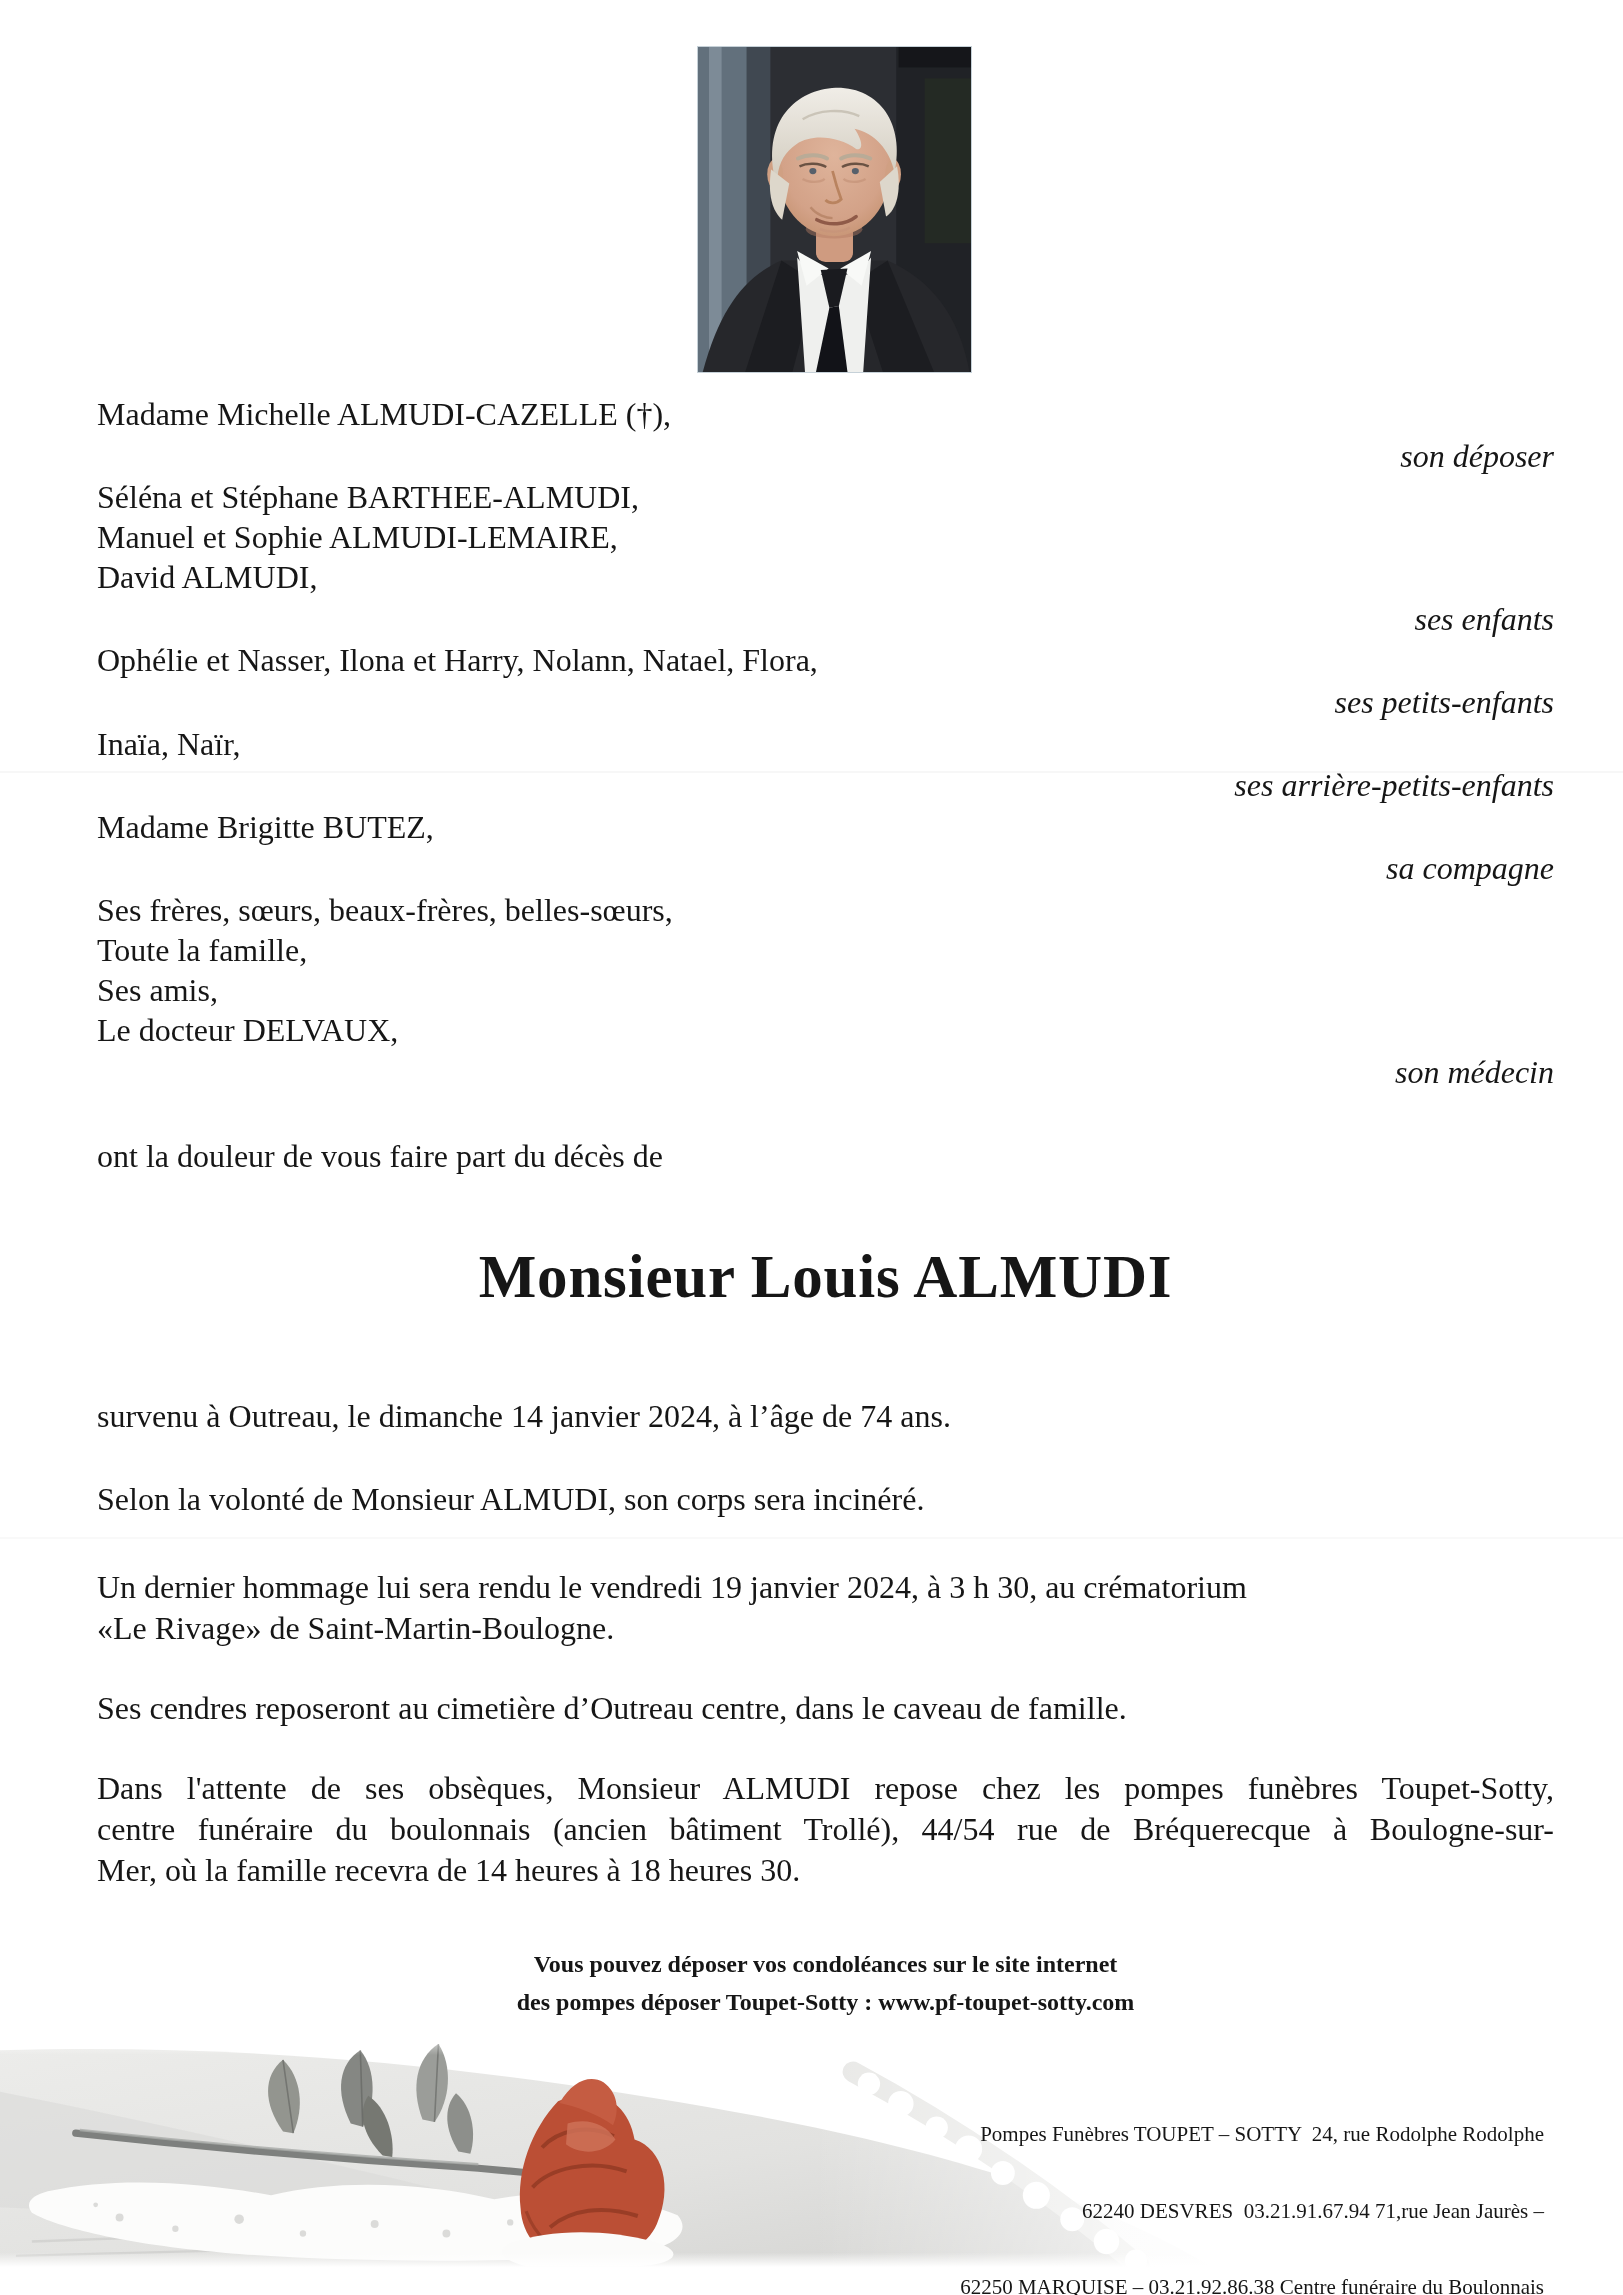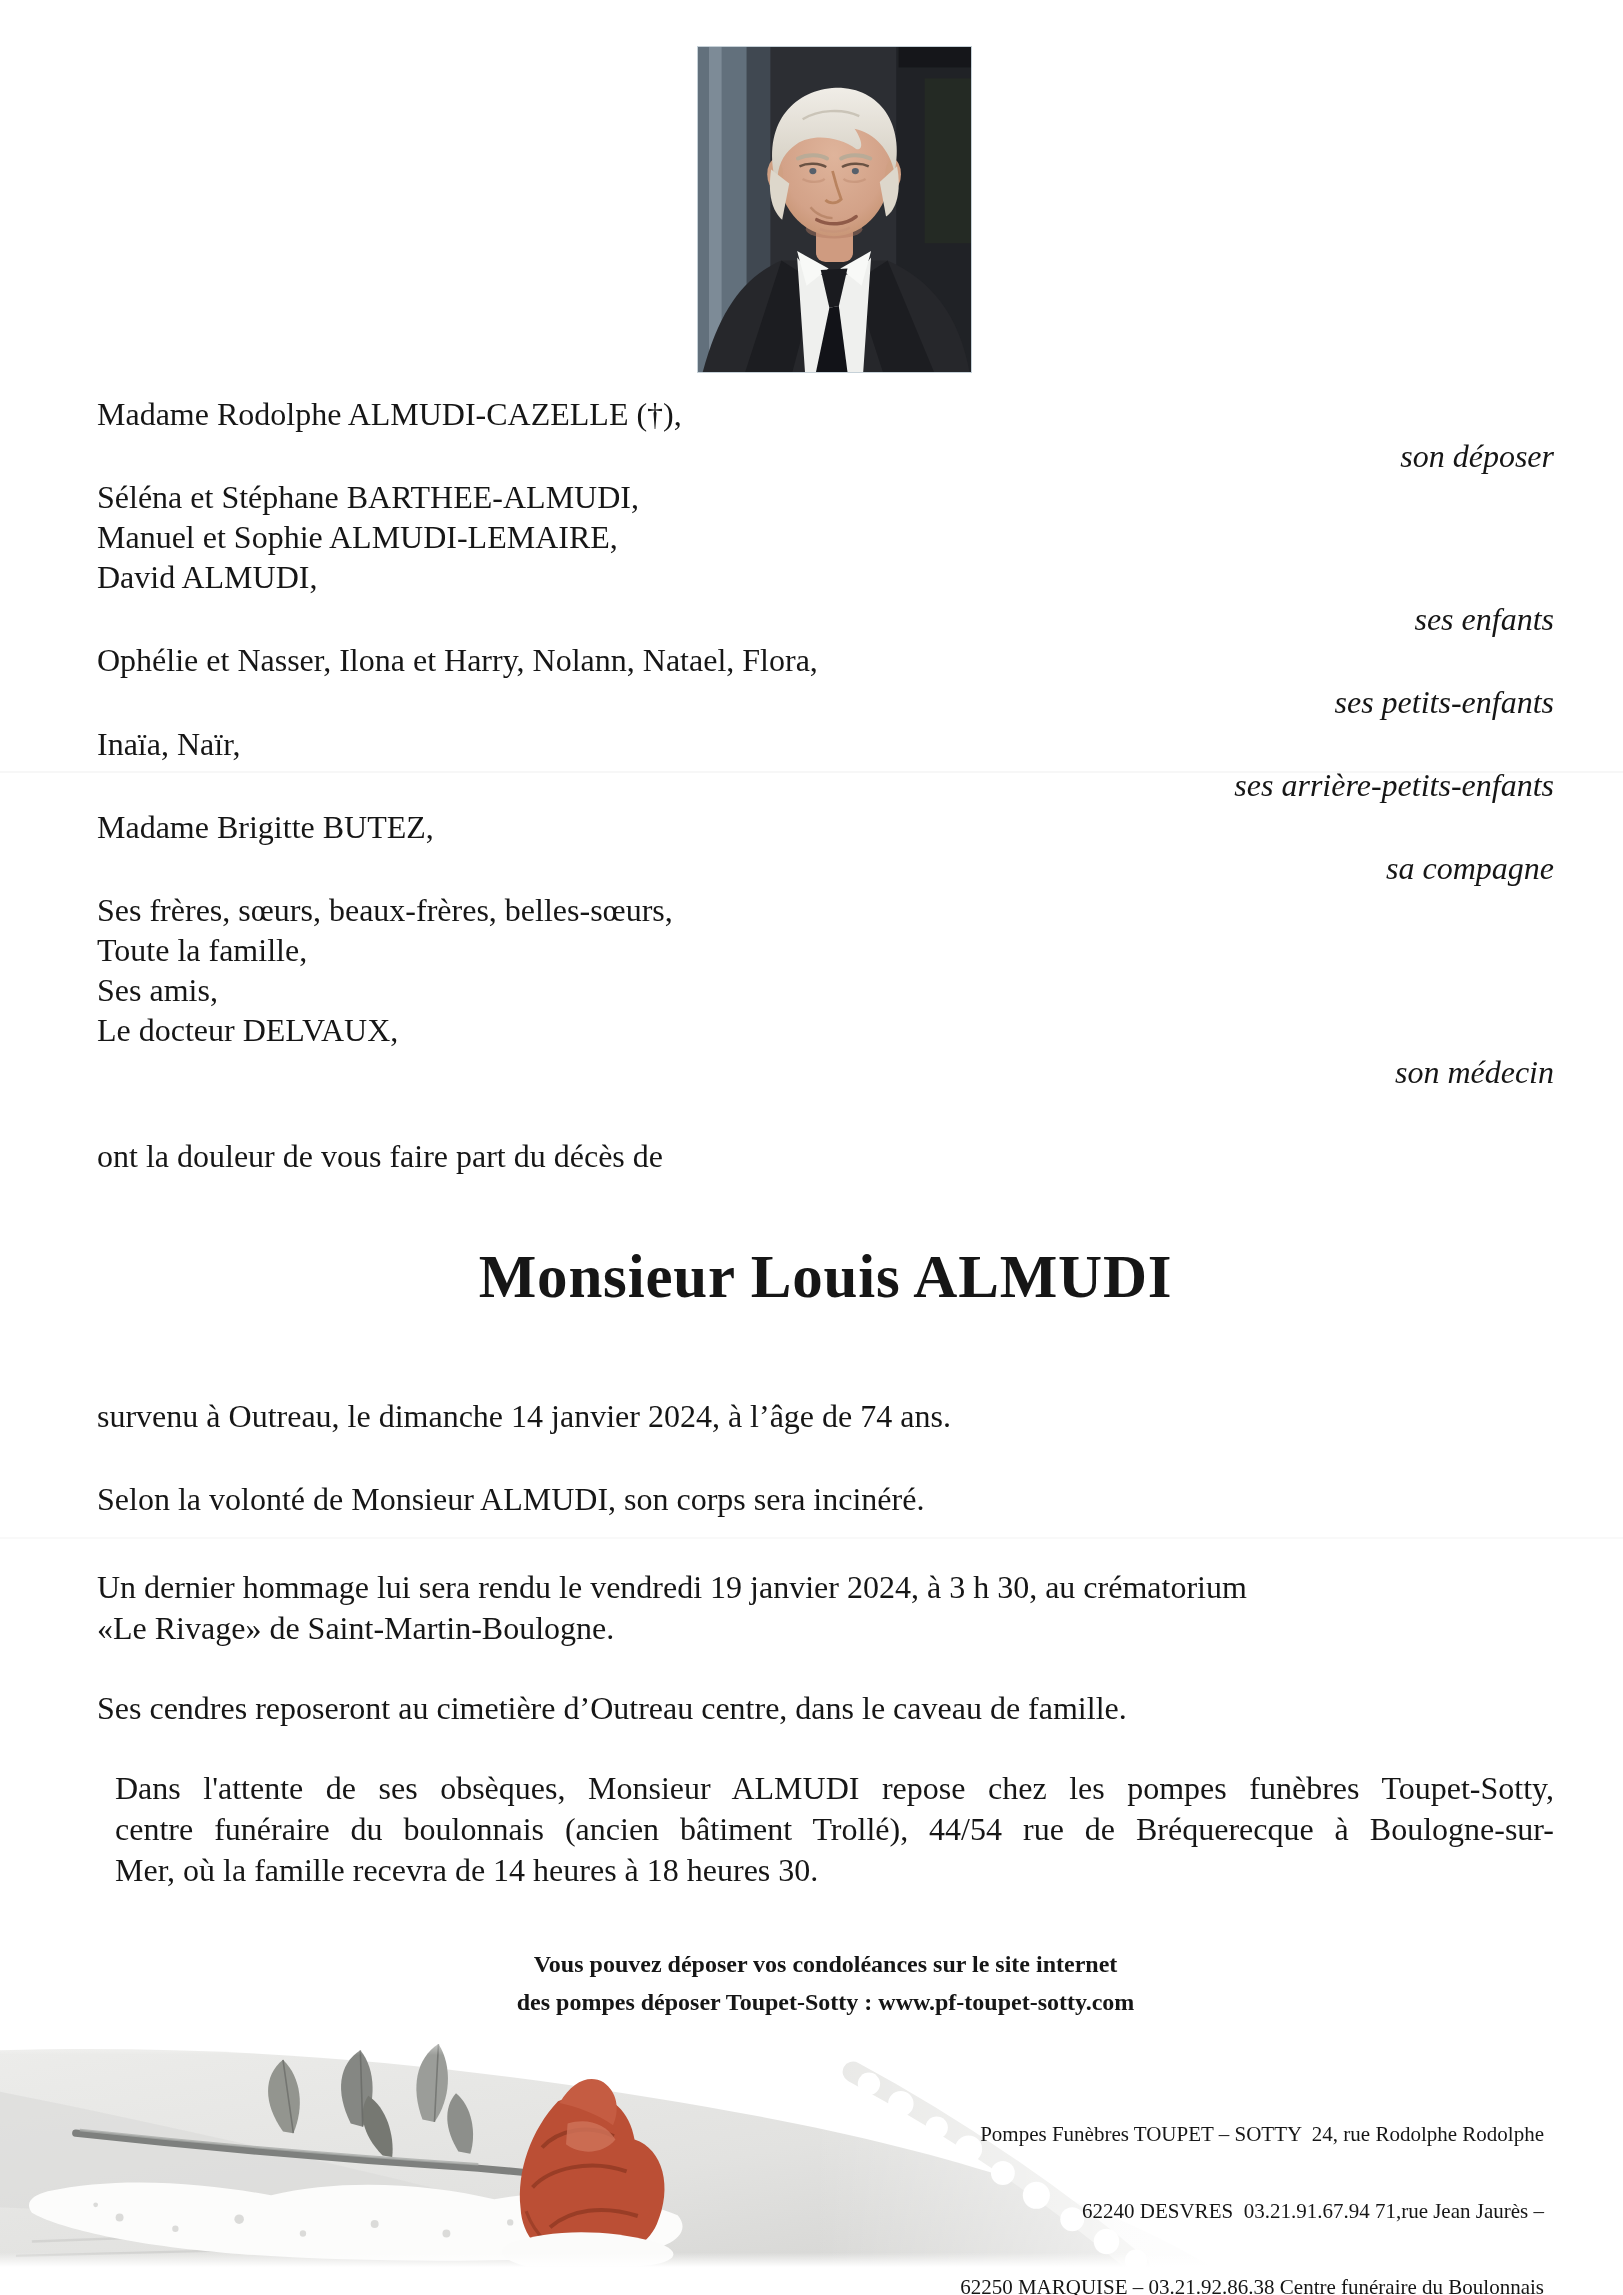--- a/index.html
+++ b/index.html
@@ -12,21 +12,21 @@
     position:absolute; left:697px; top:46px; width:275px; height:327px;
     border:0.8px solid #c6d1d8; box-sizing:border-box; background:#2c2e33;
   }
   .portrait svg { display:block; width:100%; height:100%; }
   
   .col { position:absolute; left:97px; width:1457px; }
   .name-line { font-size:32px; line-height:40px; white-space:pre-wrap; }
   .relation  { font-size:32px; line-height:40px; font-style:italic; text-align:right; margin:1.6px 0; }
   .para      { font-size:32px; line-height:40px; white-space:pre-wrap; }
   .para-l2   { line-height:41px; }
-  .para-l3   { line-height:41px;margin-left:18px; }
+  .para-l3   { line-height:41px; }
   .j-stretch { text-align:justify; text-align-last:justify; }
   .title     { font-size:61px; line-height:70px; font-weight:bold; letter-spacing:0.8px; text-align:center; }
   .condolences { text-align:center; font-weight:bold; font-size:24px; line-height:38px; }
   .contact   { position:absolute; right:80px; top:2071px; text-align:right;
                font-size:21px; line-height:25.5px; white-space:pre-wrap; }
   
   .beach { position:absolute; left:0; top:2028px; width:1419px; height:239px; }
   .beach svg { display:block; width:100%; height:100%; }
   
   .scanline { position:absolute; left:0; width:1624px; height:1.6px; background:#888; }
@@ -92,21 +92,21 @@
         <path d="M12,16 C18,21 32,21 40,16" stroke="#c18f74" stroke-width="3" fill="none" opacity="0.6"></path>
         <path d="M-2,6 C2,22 6,34 9,42 C3,48 -6,48 -11,43" stroke="#b9835f" stroke-width="3.5" fill="none"></path>
         <path d="M-30,52 C-22,62 -10,66 -2,66" stroke="#b07d60" stroke-width="3" fill="none" opacity="0.7"></path>
         <path d="M-22,68 C-6,76 14,75 28,64" stroke="#8f5a48" stroke-width="4.5" fill="none" stroke-linecap="round"></path>
         <path d="M-18,80 C-6,85 10,84 20,78" stroke="#c4937a" stroke-width="3" fill="none" opacity="0.6"></path>
       </g>
     </svg>
   </div>
 
   <div class="col" style="top:394px">
-    <div class="name-line">Madame Rodolphe ALMUDI-CAZELLE (†),</div>
+    <div class="name-line">Madame Michelle ALMUDI-CAZELLE (†),</div>
     <div class="relation">son déposer</div>
     <div class="name-line">Séléna et Stéphane BARTHEE-ALMUDI,</div>
     <div class="name-line">Manuel et Sophie ALMUDI-LEMAIRE,</div>
     <div class="name-line">David ALMUDI,</div>
     <div class="relation">ses enfants</div>
     <div class="name-line">Ophélie et Nasser, Ilona et Harry, Nolann, Natael, Flora,</div>
     <div class="relation">ses petits-enfants</div>
     <div class="name-line">Inaïa, Naïr,</div>
     <div class="relation">ses arrière-petits-enfants</div>
     <div class="name-line">Madame Brigitte BUTEZ,</div>

